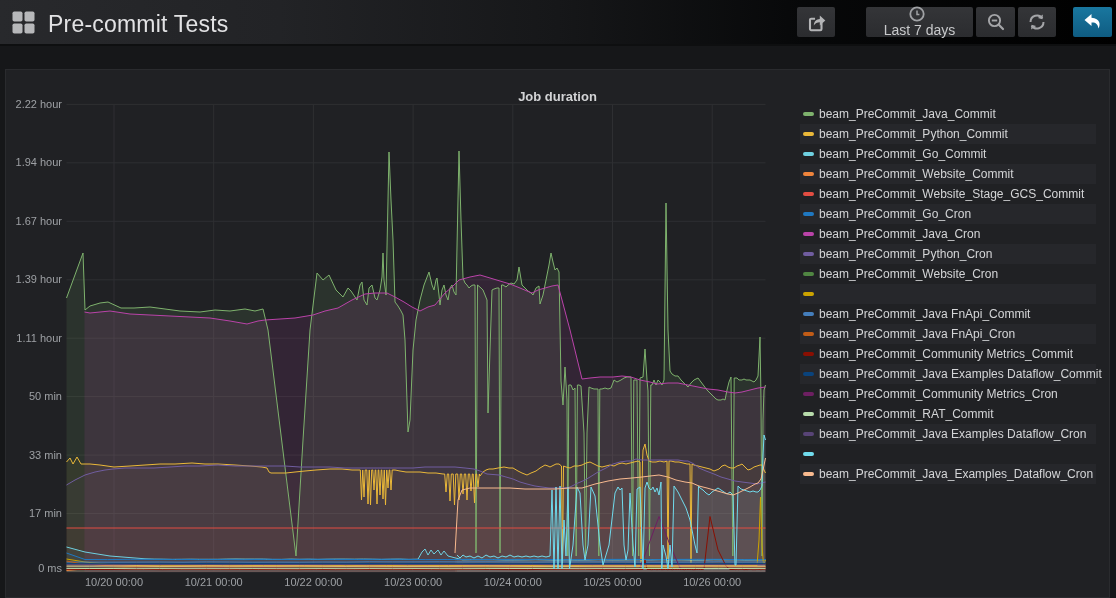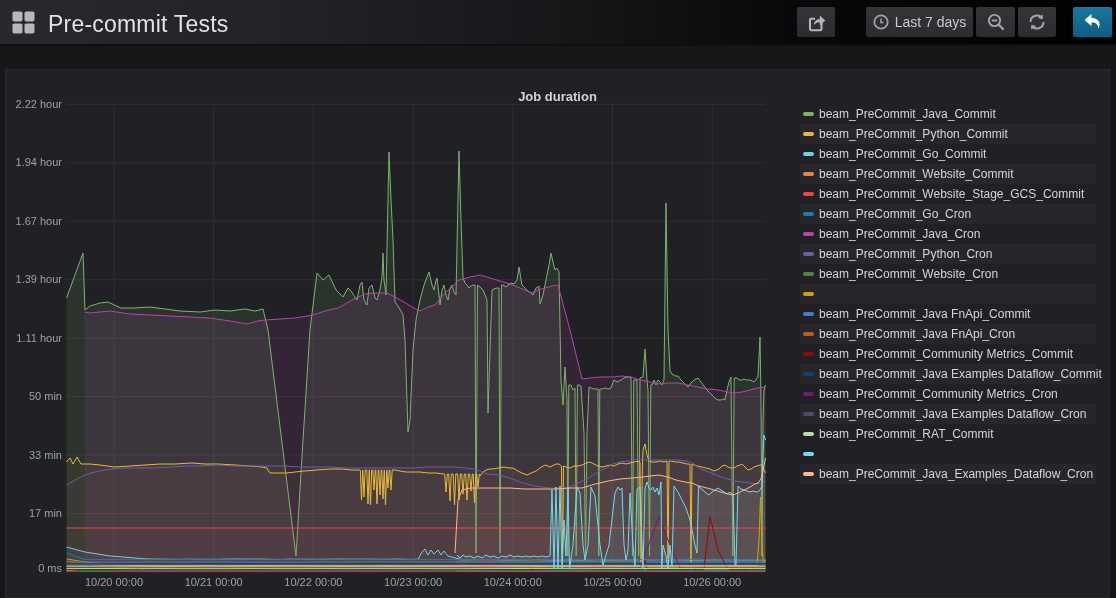--- a/index.html
+++ b/index.html
@@ -2,21 +2,21 @@
 <html><head><meta charset="utf-8"><title>Grafana - Pre-commit Tests</title>
 <style>
 * { margin:0; padding:0; box-sizing:border-box; }
 html,body { width:1116px; height:598px; background:#161719; overflow:hidden;
   font-family:"Liberation Sans", sans-serif; }
 #navbar { position:absolute; left:0; top:0; width:1116px; height:46px;
   background:linear-gradient(to right,#28292c 0%,#222326 25%,#161719 50%,#070809 72%,#000 100%);
   border-bottom:2px solid #0e0f10; }
 #navtitle { position:absolute; left:48px; top:11px; font-size:23px; color:#e2e2e4; letter-spacing:0.2px; }
 .navbtn { position:absolute; background:linear-gradient(#343538,#2b2c2f); border-radius:2px;
-  display:flex; align-items:center; justify-content:center; }
+  display:flex; align-items:center; justify-content:center;flex-direction:column; }
 #btn-share { left:797px; top:7px; width:38px; height:30px; }
 #btn-time  { left:866px; top:7px; width:107px; height:30px; color:#c8c9cb; font-size:14px; }
 #btn-zoom  { left:976px; top:7px; width:39px; height:30px; }
 #btn-refresh { left:1018px; top:7px; width:38px; height:30px; }
 #btn-back { left:1073px; top:7px; width:39px; height:30px; position:absolute; border-radius:2px;
   background:linear-gradient(#19779f,#0f5c82); display:flex; align-items:center; justify-content:center; }
 #panel { position:absolute; left:5px; top:69px; width:1105px; height:529px;
   background:#202124; border:1px solid #2a2b2e; }
 #ptitle { position:absolute; left:5px; top:89px; width:1105px; text-align:center;
   font-size:13px; font-weight:bold; color:#d2d3d5; }
@@ -157,27 +157,27 @@
       <span class="lt">beam_PreCommit_Community Metrics_Commit</span>
     </div>
 <div class="lrow hl">
       <span class="dash" style="background:#0A437C"></span>
       <span class="lt">beam_PreCommit_Java Examples Dataflow_Commit</span>
     </div>
 <div class="lrow">
       <span class="dash" style="background:#6D1F62"></span>
       <span class="lt">beam_PreCommit_Community Metrics_Cron</span>
     </div>
+<div class="lrow">
+      <span class="dash" style="background:#B7DBAB"></span>
+      <span class="lt">beam_PreCommit_RAT_Commit</span>
+    </div>
 <div class="lrow hl">
       <span class="dash" style="background:#584477"></span>
       <span class="lt">beam_PreCommit_Java Examples Dataflow_Cron</span>
-    </div>
-<div class="lrow">
-      <span class="dash" style="background:#B7DBAB"></span>
-      <span class="lt">beam_PreCommit_RAT_Commit</span>
     </div>
 <div class="lrow">
       <span class="dash" style="background:#70DBED"></span>
     </div>
 <div class="lrow hl">
       <span class="dash" style="background:#F9BA8F"></span>
       <span class="lt">beam_PreCommit_Java_Examples_Dataflow_Cron</span>
     </div>
 </div>
 <div id="ptitle">Job duration</div>

